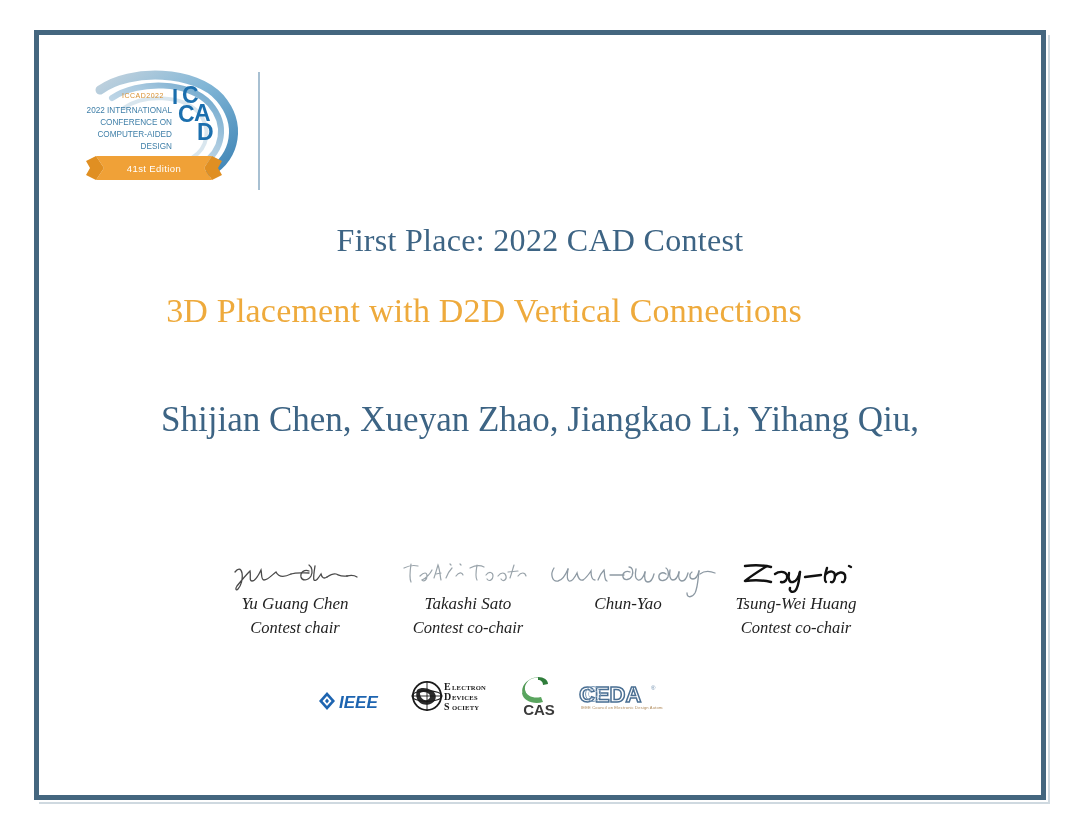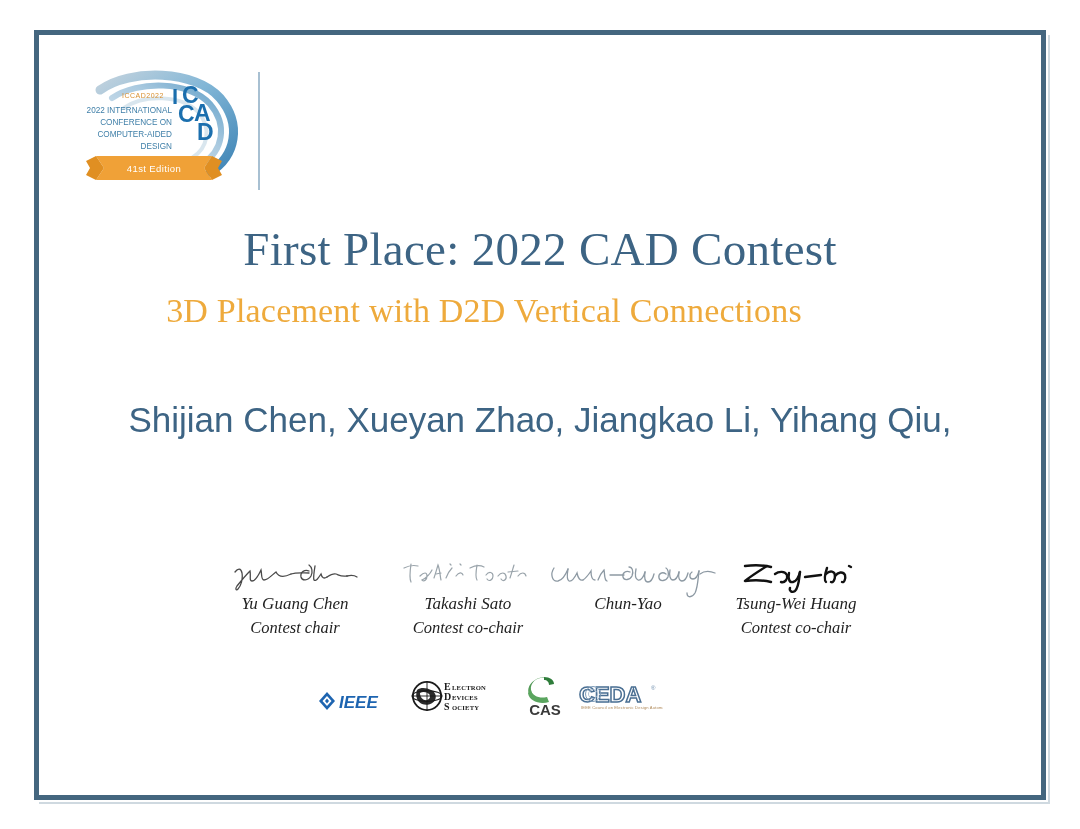--- a/index.html
+++ b/index.html
@@ -105,21 +105,21 @@
   }
 
   
   .award-title {
     position: absolute;
     left: 0;
     top: 222px;
     width: 1080px;
     text-align: center;
     font-family: "Liberation Serif", serif;
-    font-size: 47px;
+    font-size: 32px;
     color: #3d6484;
     letter-spacing: 0.3px;
   }
   .award-subtitle {
     position: absolute;
     left: 0;
     top: 292px;
     width: 968px;
     text-align: center;
     font-family: "Liberation Serif", serif;
@@ -128,21 +128,21 @@
     letter-spacing: 0.2px;
   }
 
   
   .authors {
     position: absolute;
     left: 0;
     top: 398px;
     width: 1080px;
     text-align: center;
-    font-family: Liberation Sans, sans-serif;
+    font-family: Liberation Serif, serif;
     font-size: 35px;
     color: #3d6484;
     line-height: 1.28;
   }
   .authors .line { display: block; }
 
   
   .signatures {
     position: absolute;
     left: 200px;
@@ -193,21 +193,21 @@
     top: 666px;
     width: 460px;
     height: 62px;
   }
   .sponsor {
     position: absolute;
     bottom: 4px;
   }
   .sp-ieee  { left: 6px;   bottom: 12px; }
   .sp-eds   { left: 96px;  bottom: 10px; }
-  .sp-cas   { left: 206px; bottom: 6px; }
+  .sp-cas   { left: 200px; bottom: 6px; }
   .sp-ceda  { left: 265px; bottom: 12px; }
   .sp-sigda { left: 345px; bottom: 2px; }
 </style>
 </head>
 <body>
 
 <div id="certificate">
 
   <div class="frame-outer"></div>
   <div class="frame-inner"></div>

